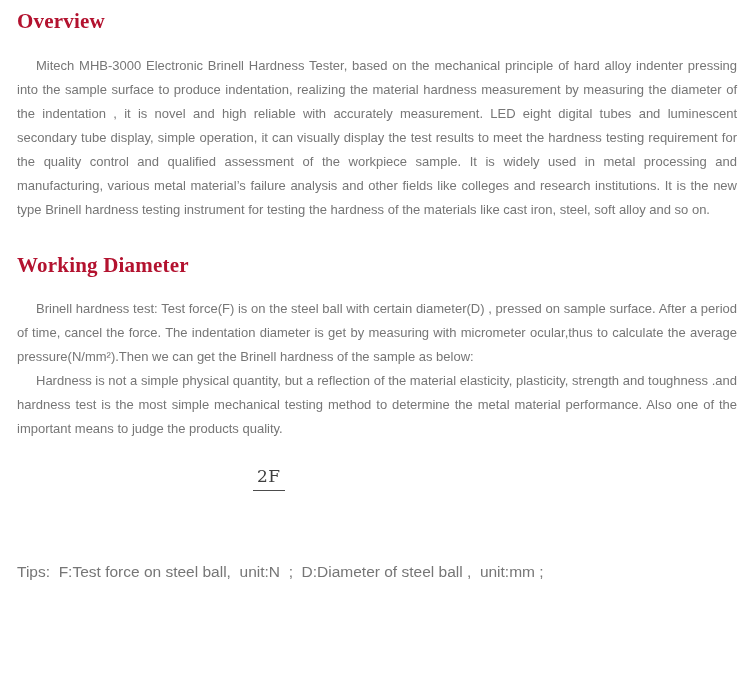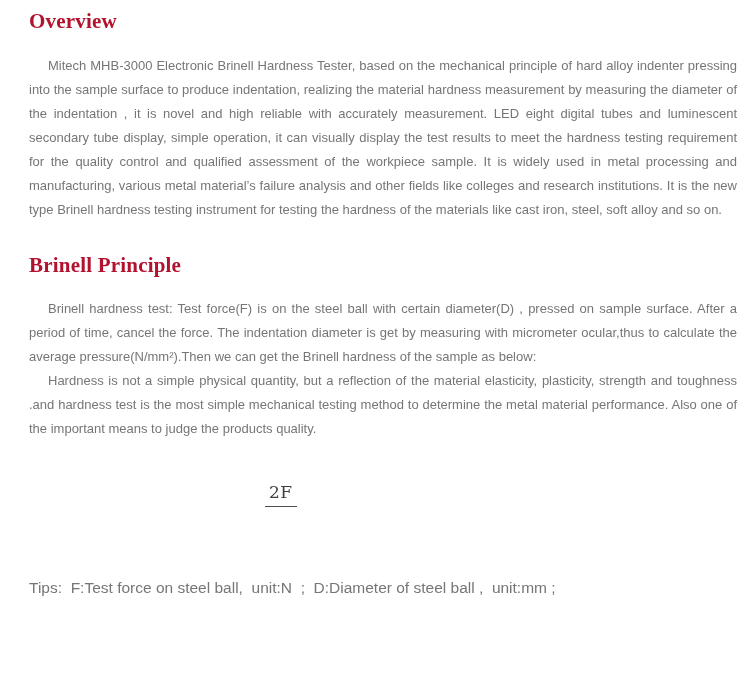--- a/index.html
+++ b/index.html
@@ -1,21 +1,21 @@
 <!DOCTYPE html>
 <html><head>
 <meta charset="utf-8">
 <style>
   html, body { margin: 0; padding: 0; background: #ffffff; }
   .page {
     position: relative;
     width: 750px;
     height: 688px;
     box-sizing: border-box;
-    padding: 9px 13px 0 29px;
+    padding: 9px 13px 0 17px;
     background: #ffffff;
     font-family: "Liberation Sans", sans-serif;
     overflow: hidden;
   }
   .heading {
     margin: 0;
     font-family: "Liberation Serif", serif;
     font-weight: bold;
     font-size: 21px;
     line-height: 24px;
@@ -40,21 +40,20 @@
     font-size: 17px;
     color: #3f3f3f;
     white-space: nowrap;
   }
   .formula-lhs { letter-spacing: 1.5px; }
   .fraction {
     display: inline-block;
     text-align: left;
     margin-left: 24px;
     vertical-align: middle;
-    margin-top: 16px;
   }
   .fraction .num {
     display: block;
     border-bottom: 1.5px solid #4c4c4c;
     padding: 0 4px 4px 4px;
     letter-spacing: 0.5px;
   }
   .fraction .den {
     display: block;
     padding: 4px 6px 0 6px;
@@ -75,21 +74,21 @@
 <body>
 
 <div class="page">
 
   <section>
     <h2 class="heading overview">Overview</h2>
     <p class="body-text">Mitech MHB-3000 Electronic Brinell Hardness Tester, based on the mechanical principle of hard alloy indenter pressing into the sample surface to produce indentation, realizing the material hardness measurement by measuring the diameter of the indentation , it is novel and high reliable with accurately measurement. LED eight digital tubes and luminescent secondary tube display, simple operation, it can visually display the test results to meet the hardness testing requirement for the quality control and qualified assessment of the workpiece sample. It is widely used in metal processing and manufacturing, various metal material’s failure analysis and other fields like colleges and research institutions. It is the new type Brinell hardness testing instrument for testing the hardness of the materials like cast iron, steel, soft alloy and so on.</p>
   </section>
 
   <section>
-    <h2 class="heading working-principle">Brinell Principle</h2>
+    <h2 class="heading working-principle">Working Diameter</h2>
     <p class="body-text">Brinell hardness test: Test force(F) is on the steel ball with certain diameter(D) , pressed on sample surface. After a period of time, cancel the force. The indentation diameter is get by measuring with  micrometer ocular,thus to calculate the average pressure(N/mm²).Then we can get the Brinell hardness of the sample as below:</p>
     <p class="body-text">Hardness is not a simple physical quantity, but a reflection of the material elasticity, plasticity, strength and toughness .and hardness test is the most simple mechanical testing method to determine the metal material performance. Also one of the important means to judge the products quality.</p>
 
     <div class="formula-row">
       <span class="fraction">
         <span class="num">2F</span>
       </span>
     </div>
 
     <div class="tips">

